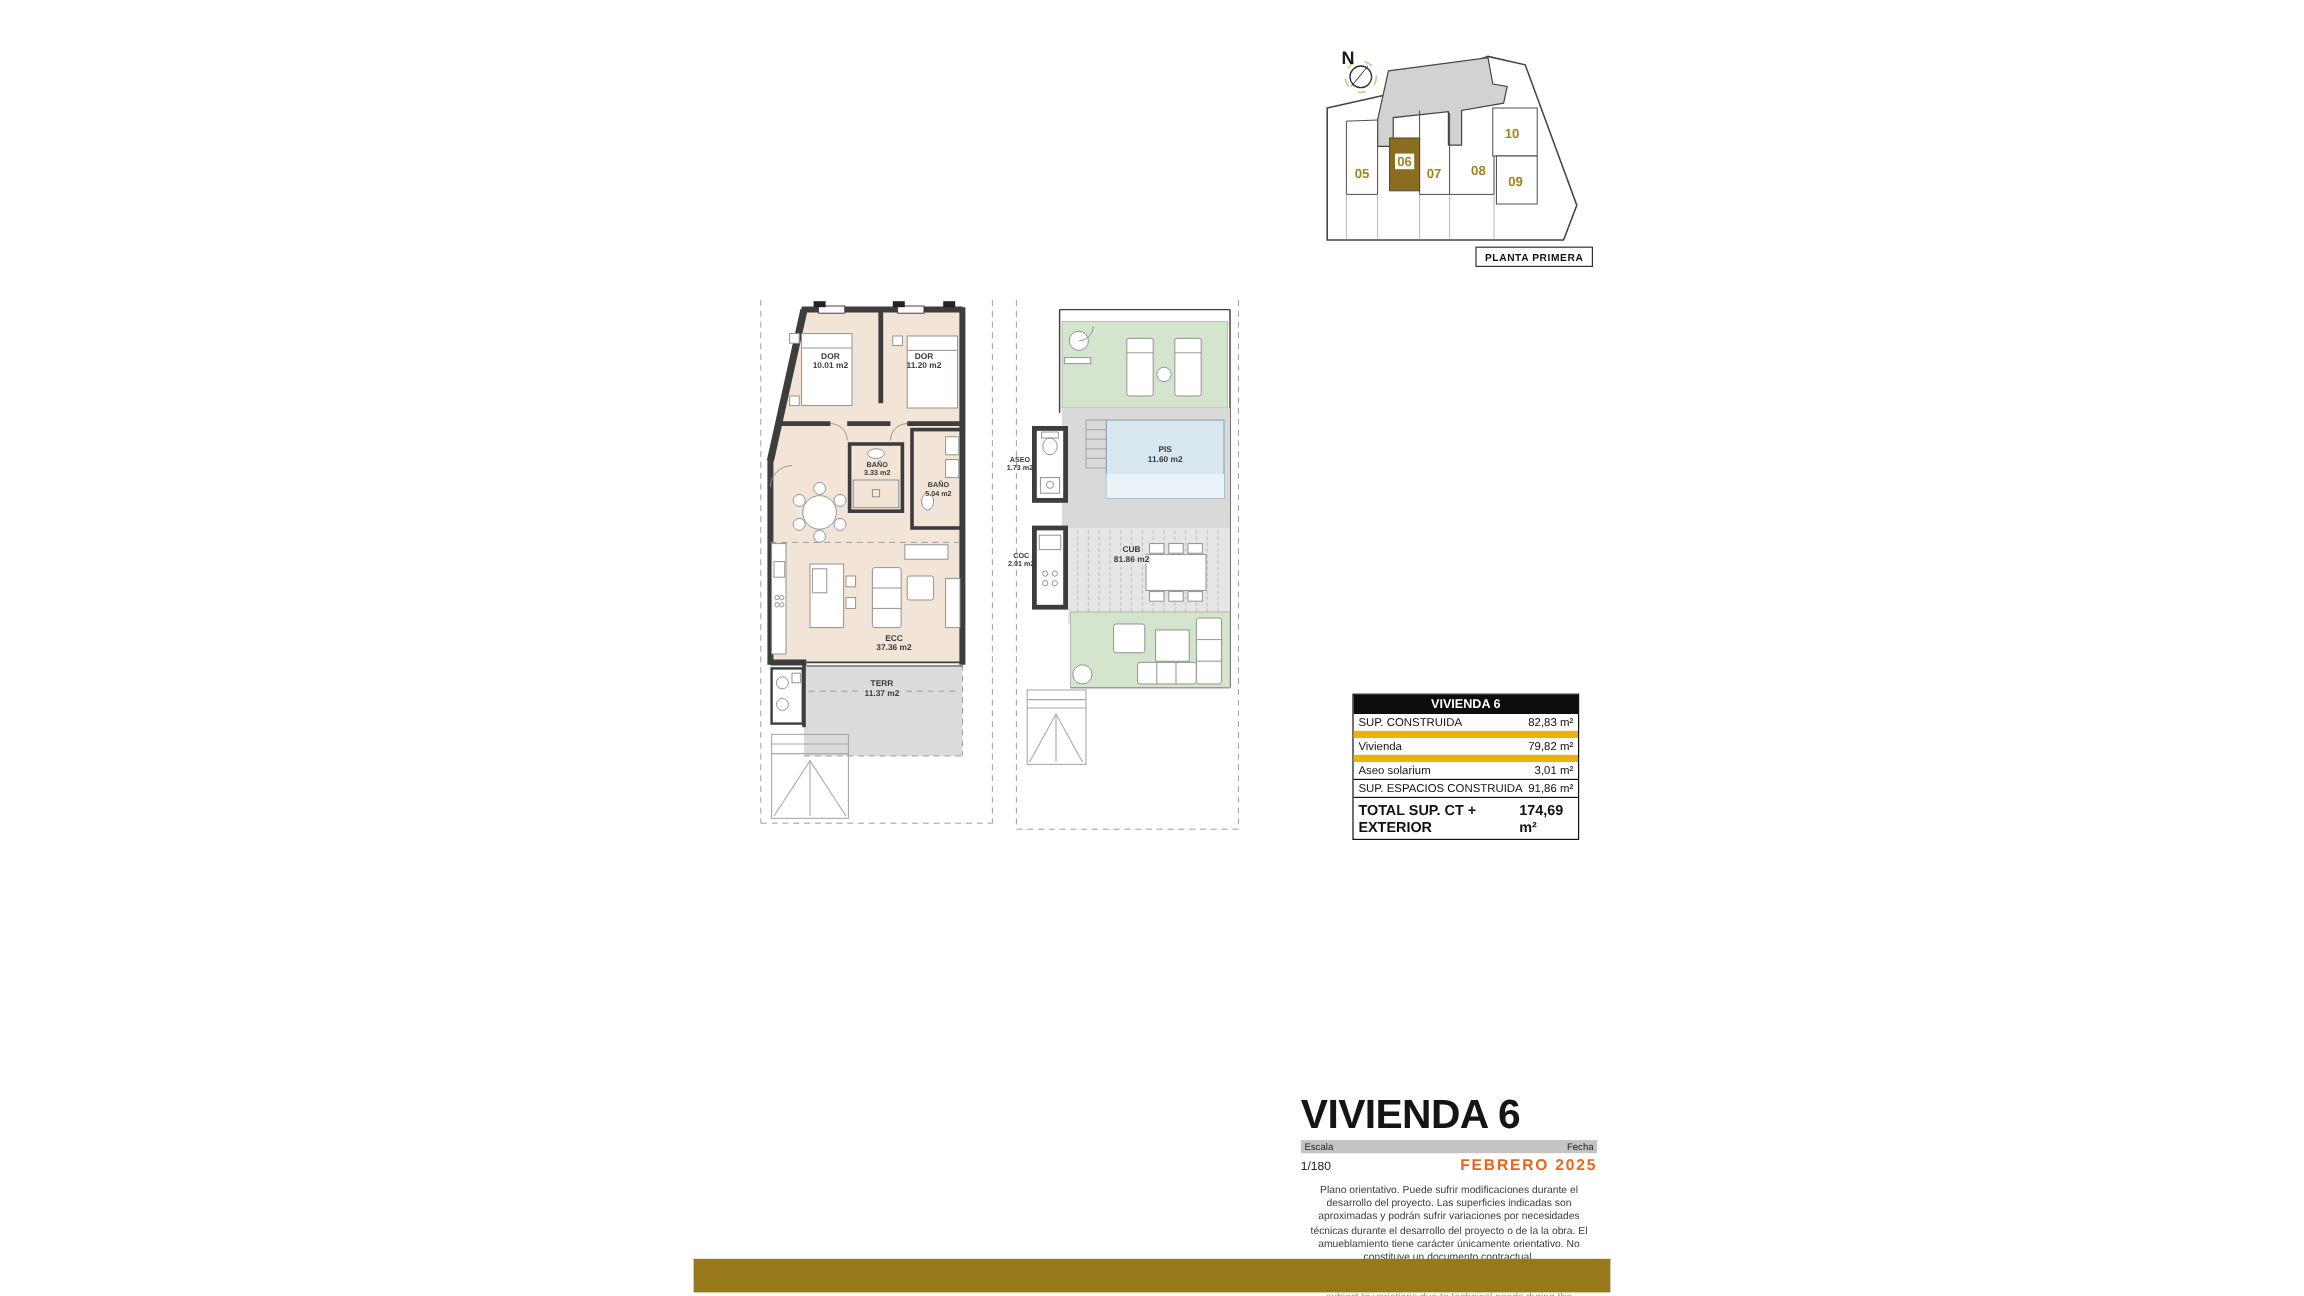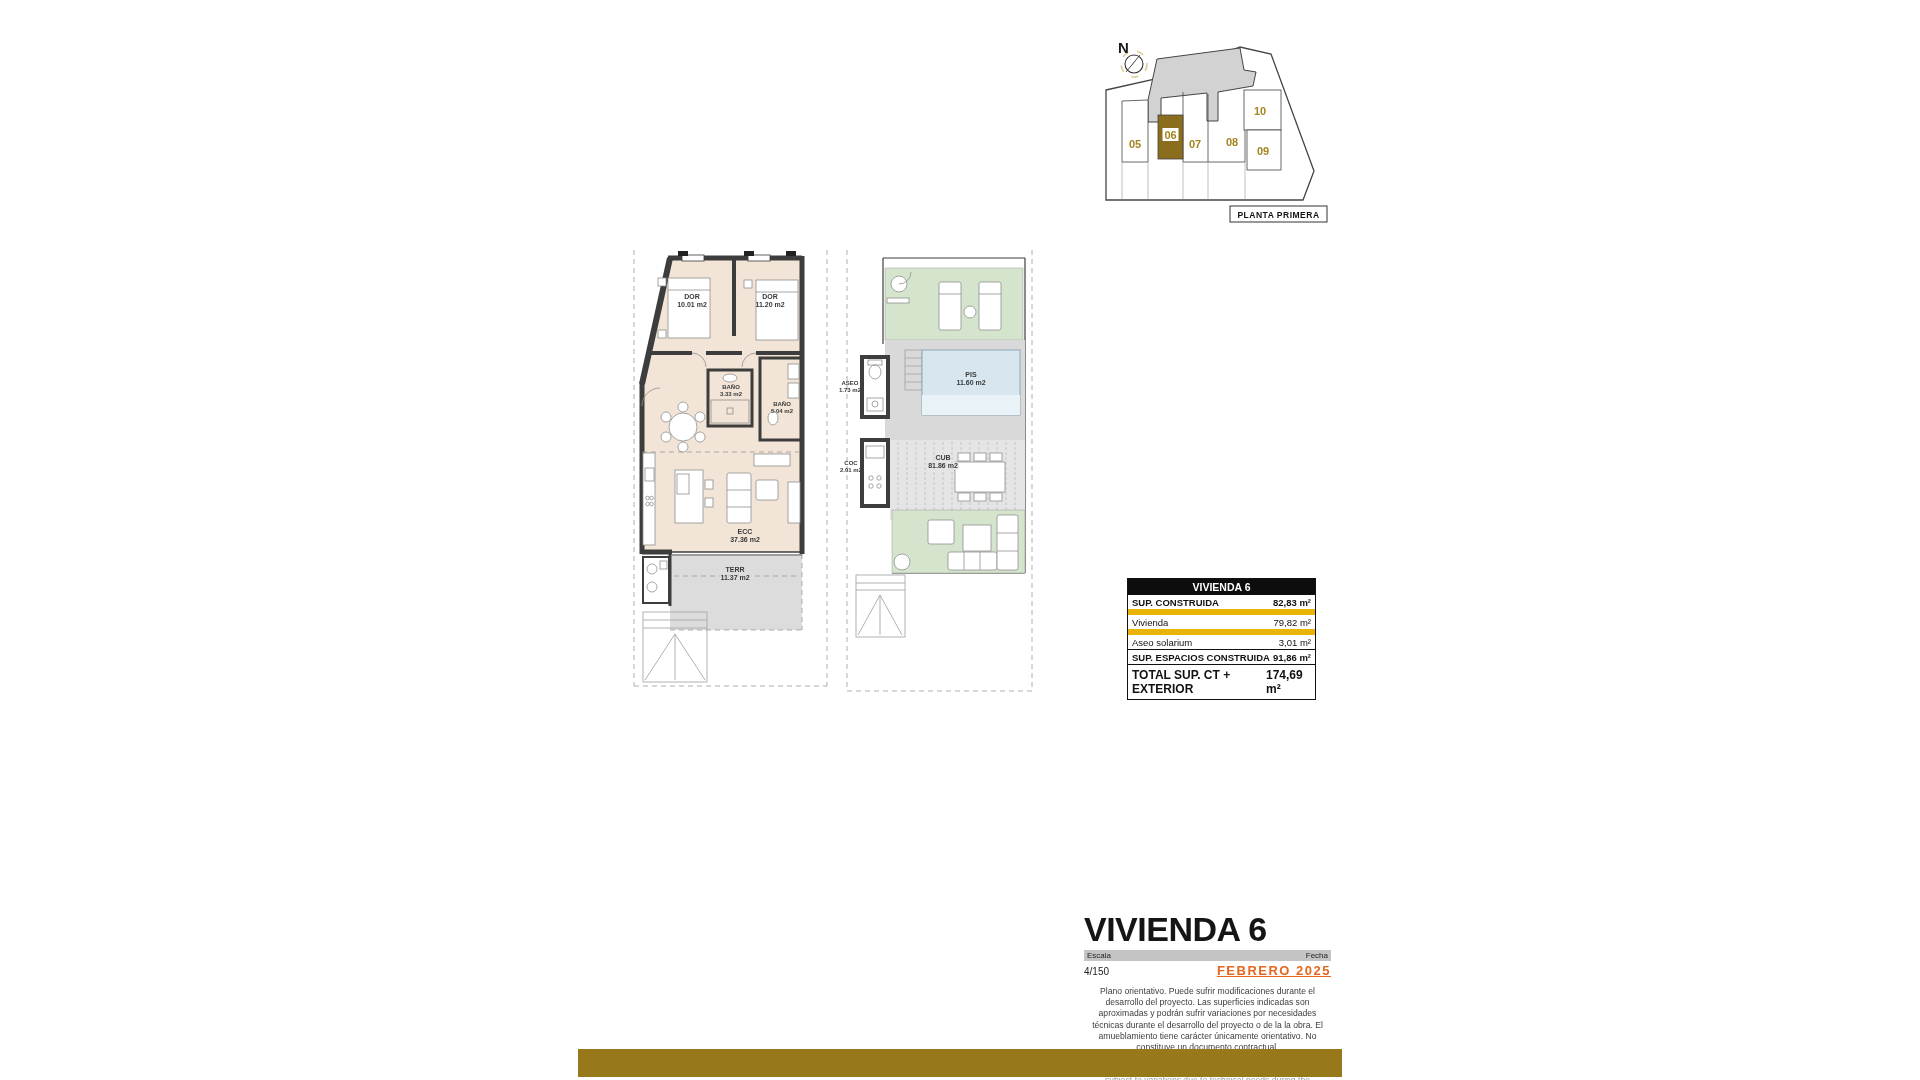--- a/index.html
+++ b/index.html
@@ -23,31 +23,31 @@
 
   
   .siteLine{stroke:#444;fill:none;}
   .unitNum{font-size:11px;font-weight:bold;fill:#a3841f;text-anchor:middle;}
   .siteCap{font-size:8.5px;font-weight:bold;fill:#111;text-anchor:middle;letter-spacing:0.5px;}
 
   
   .sum-table{width:187px;border:1.5px solid #111;background:#fff;}
   .sum-head{background:#0d0d0d;color:#fff;font-size:10.5px;font-weight:bold;text-align:center;padding:2px 0;}
   .sum-row{display:flex;justify-content:space-between;align-items:baseline;padding:1.5px 4px;font-size:9.5px;color:#111;border-top:6px solid #eab308;}
-  .sum-row.b{font-weight:bold;}
+  .sum-row.b{font-weight:normal;}
   .sum-row.sep{border-top:1.5px solid #111;}
   .sum-row.total{font-size:12px;font-weight:bold;padding:3px 4px;}
 
   
   .tblock{width:247px;color:#111;}
   .tblock h1{margin:0 0 4px 0;font-size:34px;line-height:1;font-weight:800;letter-spacing:-0.5px;color:#151515;}
   .graybar{background:#c4c4c4;display:flex;justify-content:space-between;align-items:center;height:11px;padding:0 3px;font-size:8px;color:#222;gap:45px;}
   .scaleRow{display:flex;justify-content:space-between;align-items:baseline;margin-top:2px;}
   .scaleVal{font-size:10px;color:#222;}
-  .dateVal{font-size:13px;font-weight:bold;color:#e5671d;letter-spacing:1.5px;text-decoration:underline;}
+  .dateVal{font-size:13px;font-weight:bold;color:#e5671d;letter-spacing:1.5px;}
   .disc{margin:8px 0 0 0;font-size:8.6px;line-height:1.3;color:#3c3c3c;text-align:center;}
   .disc.en{margin:0;color:#999;}
 
   .goldbar{background:#97791b;}
 </style>
 </head>
 <body>
 
 <div id="page">
 
@@ -378,21 +378,21 @@
     </div>
   </div>
 
   <div class="abs tblock" style="left:1084px;top:912px;">
     <h1>VIVIENDA 6</h1>
     <div class="graybar">
       <span>Escala</span>
       <span>Fecha</span>
     </div>
     <div class="scaleRow">
-      <span class="scaleVal">4/150</span>
+      <span class="scaleVal">1/180</span>
       <span class="dateVal">FEBRERO 2025</span>
     </div>
     <p class="disc">Plano orientativo. Puede sufrir modificaciones durante el desarrollo del proyecto. Las superficies indicadas son aproximadas y podrán sufrir variaciones por necesidades técnicas durante el desarrollo del proyecto o de la la obra. El amueblamiento tiene carácter únicamente orientativo. No constituye un documento contractual.</p>
     <p class="disc en">Indicative plan. It may be modified during the development of the project. The areas indicated are approximate and may be subject to variations due to technical needs during the development of the project or the work. The furnishings are for guidance only. It does not constitute a contractual document.</p>
   </div>
 
   <div class="abs goldbar" style="left:578px;top:1049px;width:764px;height:28px;"></div>
 
 </div>
 

